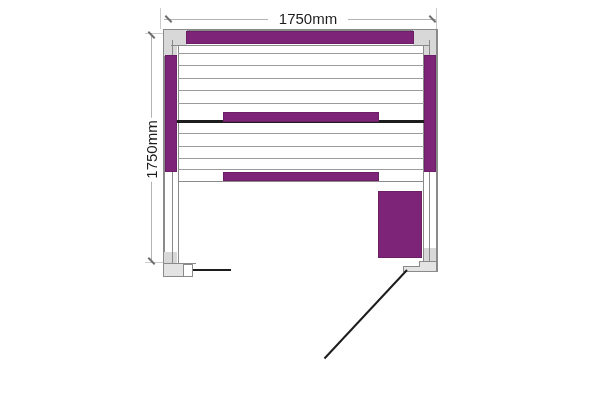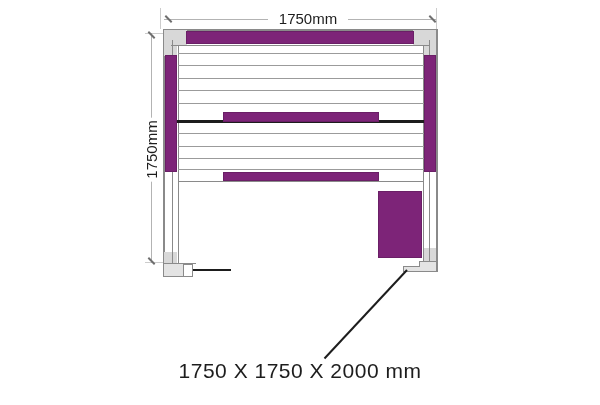--- a/index.html
+++ b/index.html
@@ -119,15 +119,14 @@
 
   <div class="extline" style="left:145px; top:33px; width:18px; height:1px;"></div>
   <div class="extline" style="left:145px; top:262px; width:18px; height:1px;"></div>
   <div class="dimline" style="left:151px; top:33px; width:1px; height:230px;"></div>
   <div class="tick" style="left:147px; top:34px;"></div>
   <div class="tick" style="left:147px; top:260px;"></div>
   <div id="height-dim-wrap">
     <span>1750mm</span>
   </div>
 
-  <div id="overall-label">1750 X 1750 X 2000 mm</div>
 
 </div>
 
 </body></html>

